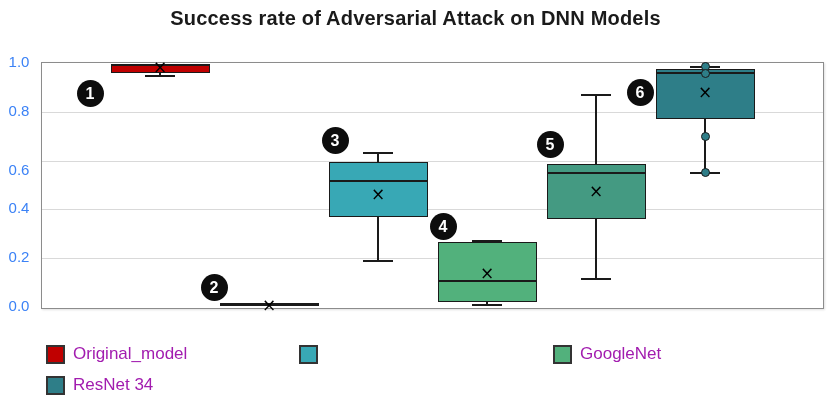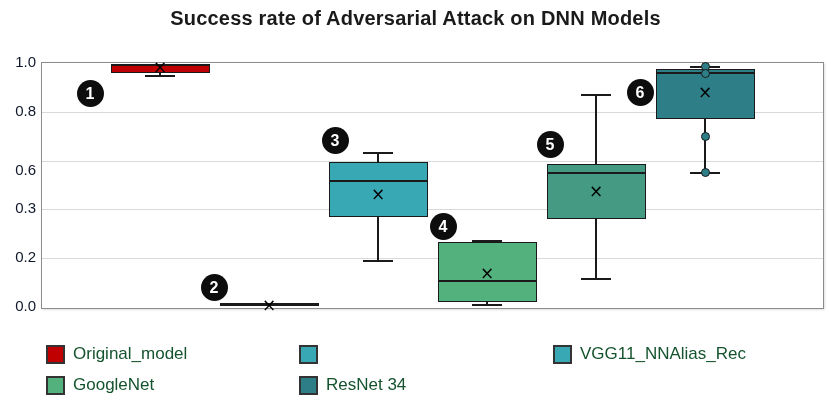--- a/index.html
+++ b/index.html
@@ -12,22 +12,22 @@
     position:absolute;top:7px;left:0;width:100%;text-align:center;
     font-size:20px;font-weight:bold;color:#1a1a1a;letter-spacing:0.2px;
   }
   .plot{
     position:absolute;left:41px;top:62px;width:783px;height:247px;
     border:1.5px solid #8c8c8c;box-sizing:border-box;background:#ffffff;
     box-shadow:1px 1px 2px rgba(0,0,0,0.12);
   }
   .gridline{position:absolute;left:0;width:100%;height:1px;background:#d9d9d9;}
   .ytick{
-    position:absolute;left:2px;width:34px;text-align:right;
-    font-size:15px;color:#0f172a;line-height:18px;
+    position:absolute;left:2px;width:34px;text-align:center;
+    font-size:15px;color:#3b82f6;line-height:18px;
   }
   .bp-box{position:absolute;border:1.5px solid #1a1a1a;box-sizing:border-box;}
   .bp-median{position:absolute;height:2px;background:#1a1a1a;}
   .bp-whisker{position:absolute;width:2px;background:#1a1a1a;}
   .bp-cap{position:absolute;height:2px;background:#1a1a1a;}
   .bp-mean{
     position:absolute;width:18px;height:18px;line-height:18px;text-align:center;
     font-size:17px;color:#000;font-family:"DejaVu Sans",sans-serif;
   }
   .bp-point{
@@ -40,21 +40,21 @@
   }
   .legend{
     position:absolute;left:46px;top:342px;width:770px;
     display:grid;grid-template-columns:253px 254px 1fr;row-gap:7px;
   }
   .legend-item{display:flex;align-items:center;gap:8px;height:24px;}
   .legend-swatch{
     width:15px;height:15px;border:2px solid #333333;box-sizing:content-box;
     flex:0 0 auto;
   }
-  .legend-label{font-size:17px;color:#14532d;white-space:nowrap;}
+  .legend-label{font-size:17px;color:#a21caf;white-space:nowrap;}
 </style>
 </head>
 <body>
 
 <div class="stage">
   <div class="chart-title">Success rate of Adversarial Attack on DNN Models</div>
   <div class="plot" id="plot">
       <div class="gridline" style="top: 195.2px;"></div>
       <div class="gridline" style="top: 146.4px;"></div>
       <div class="gridline" style="top: 97.6px;"></div>
@@ -103,35 +103,31 @@
       <div class="bp-point" style="left: 658.5px; top: -0.84px; background: rgb(46, 126, 136);"></div>
       <div class="bp-point" style="left: 658.5px; top: 6.48px; background: rgb(46, 126, 136);"></div>
       <div class="bp-point" style="left: 658.5px; top: 68.7px; background: rgb(46, 126, 136);"></div>
       <div class="bp-point" style="left: 658.5px; top: 105.3px; background: rgb(46, 126, 136);"></div>
       <div class="badge" style="left: 584.5px; top: 15.5px;">6</div>
     </div>
   <div id="yaxis">
       <div class="ytick" style="top: 53px;">1.0</div>
       <div class="ytick" style="top: 101.8px;">0.8</div>
       <div class="ytick" style="top: 161px;">0.6</div>
-      <div class="ytick" style="top: 199.4px;">0.3</div>
+      <div class="ytick" style="top: 199.4px;">0.4</div>
       <div class="ytick" style="top: 248.2px;">0.2</div>
       <div class="ytick" style="top: 297px;">0.0</div>
     </div>
   <div class="legend" id="legend">
       <div class="legend-item">
         <div class="legend-swatch" style="background: rgb(192, 0, 0);"></div>
         <div class="legend-label">Original_model</div>
       </div>
       <div class="legend-item">
         <div class="legend-swatch" style="background: rgb(56, 168, 181);"></div>
-      </div>
-      <div class="legend-item">
-        <div class="legend-swatch" style="background: rgb(56, 168, 181);"></div>
-        <div class="legend-label">VGG11_NNAlias_Rec</div>
       </div>
       <div class="legend-item">
         <div class="legend-swatch" style="background: rgb(82, 177, 124);"></div>
         <div class="legend-label">GoogleNet</div>
       </div>
       <div class="legend-item">
         <div class="legend-swatch" style="background: rgb(46, 126, 136);"></div>
         <div class="legend-label">ResNet 34</div>
       </div>
     </div>

